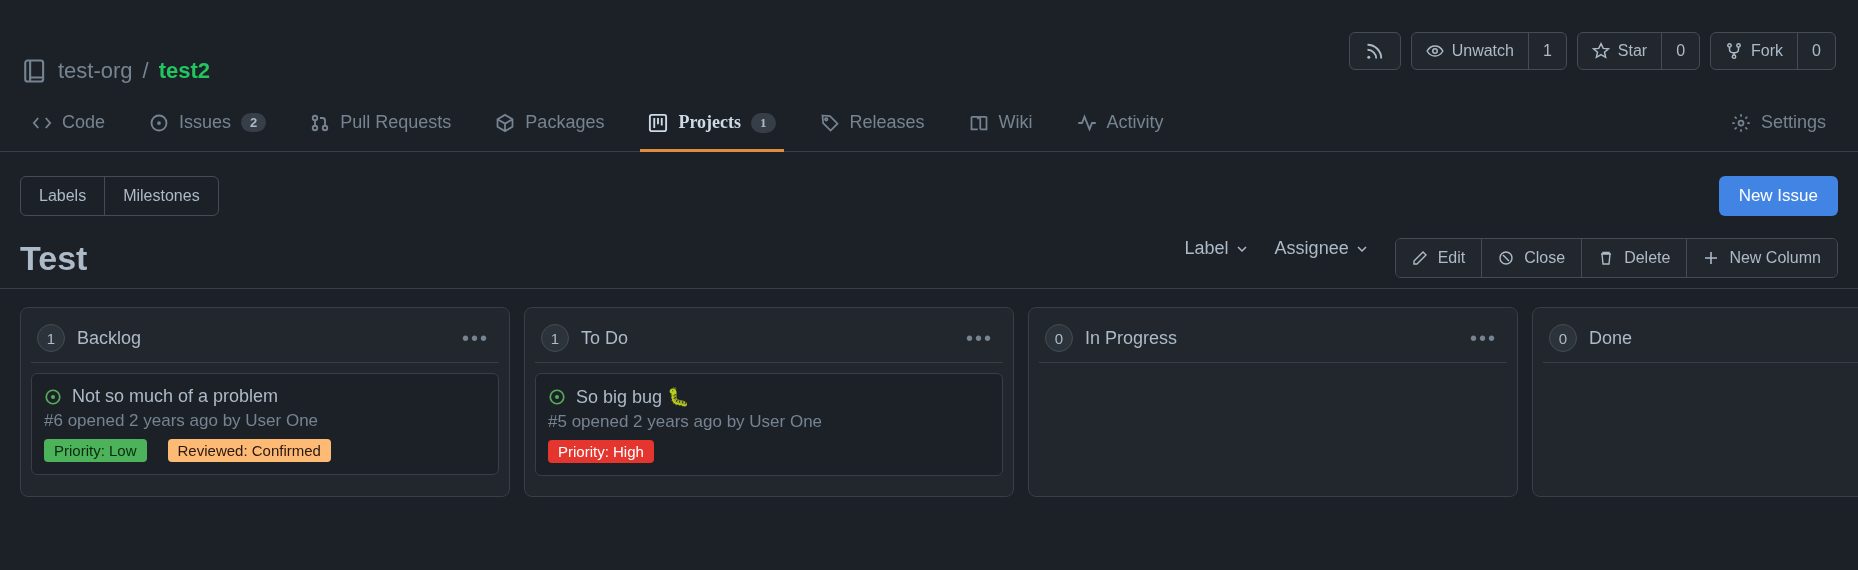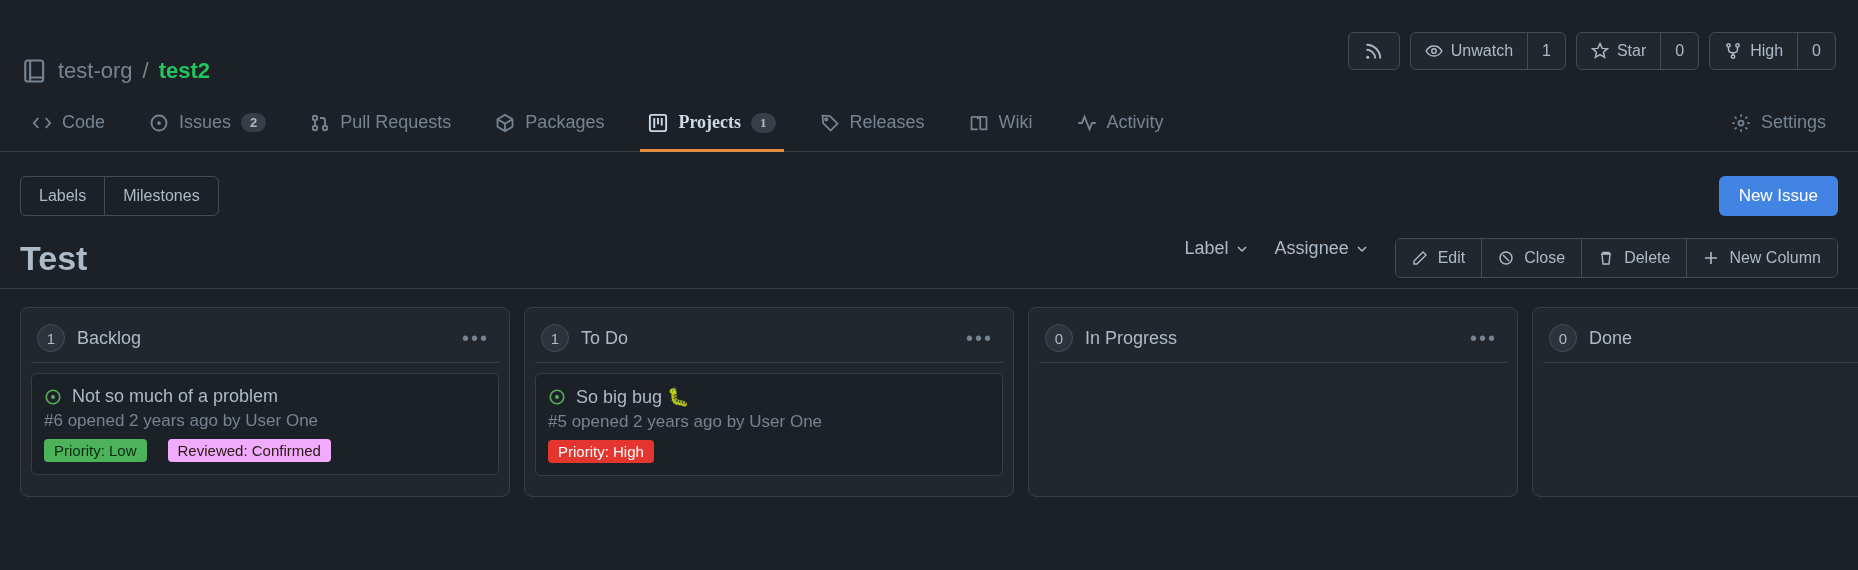--- a/index.html
+++ b/index.html
@@ -252,21 +252,21 @@
     flex-wrap: wrap;
   }
   .label {
     font-size: 15px;
     padding: 3px 10px;
     border-radius: 4px;
     color: #111;
     font-weight: 500;
   }
   .label.priority-low { background: #4db35b; color:#0a2a10; }
-  .label.reviewed-confirmed { background: #f0abfc; color:#2a1810; }
+  .label.reviewed-confirmed { background: #fdba74; color:#2a1810; }
   .label.priority-high { background: #e5352f; color:#fff; }
 
   svg { display: block; }
   .muted-icon { color: #768390; }
 
 </style>
 </head>
 <body>
 
 <div class="repo-header">
@@ -308,21 +308,21 @@
       <a class="btn-seg count">0</a>
     </div>
     <div class="btn-group">
       <a class="btn-seg">
         <svg width="18" height="18" viewBox="0 0 16 16" fill="none" stroke="#adbac7" stroke-width="1.3">
           <circle cx="4" cy="3" r="1.5"></circle>
             <circle cx="12" cy="3" r="1.5"></circle>
             <circle cx="8" cy="13" r="1.5"></circle>
           <path d="M4 4.5v2a3 3 0 0 0 3 3h2a3 3 0 0 0 3-3v-2M8 9.5v2"></path>
         </svg>
-        <span>High</span>
+        <span>Fork</span>
       </a>
       <a class="btn-seg count">0</a>
     </div>
   </div>
 </div>
 
 <div class="tab-nav">
   <a class="tab">
     <svg width="20" height="20" viewBox="0 0 16 16" fill="none" stroke="#768390" stroke-width="1.5">
         <path d="M5 4L1.5 8 5 12M11 4l3.5 4L11 12"></path>

